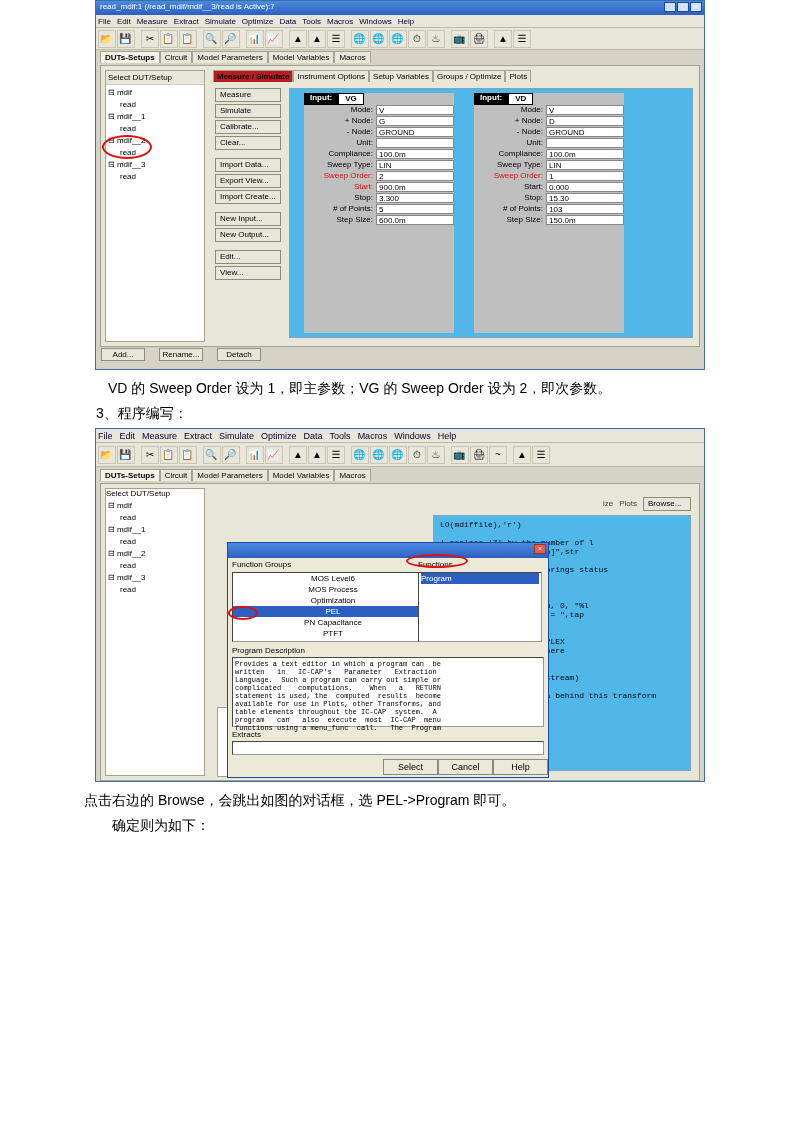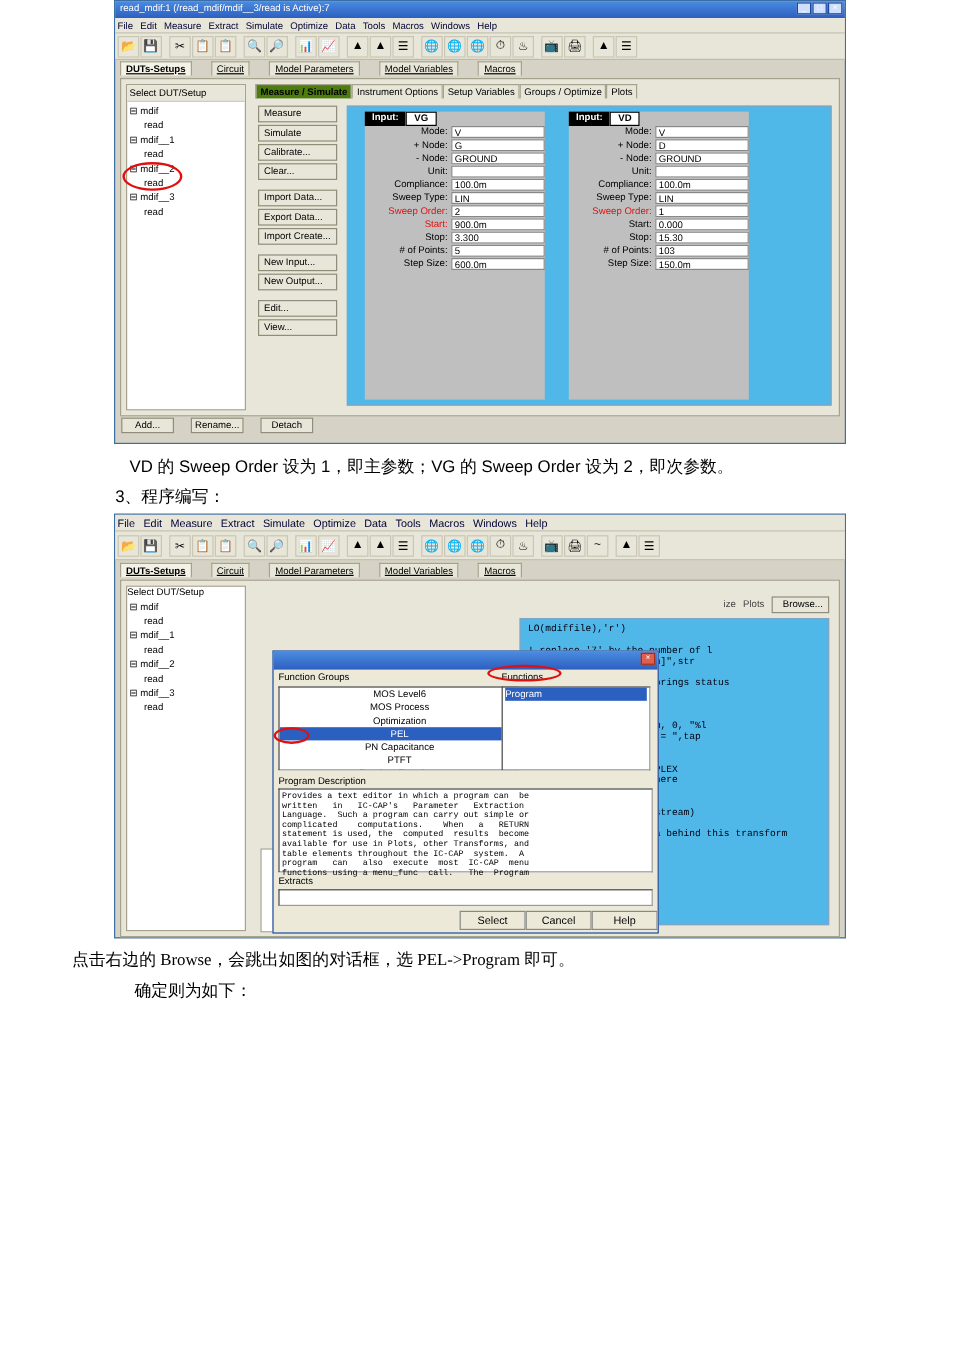--- a/index.html
+++ b/index.html
@@ -50,21 +50,21 @@
     padding: 0 2px; gap: 1px; border-bottom: 1px solid #bdbba8;
   }
   .tb-btn {
     width: 18px; height: 18px; background: #e8e6d8;
     border: 1px solid #c9c6b5; display: inline-flex; align-items: center; justify-content: center;
     font-size: 10px;
   }
   .tb-sep { width: 4px; }
 
   .s1-body { position: absolute; top: 50px; left: 4px; right: 4px; bottom: 16px; }
-  .s1-tabsrow { font-size: 8px; display: flex; gap: 16px; margin-bottom: 2px; text-decoration: underline; }
+  .s1-tabsrow { font-size: 8px; display: flex; gap: 0; margin-bottom: 2px; }
   .s1-tab {
     padding: 1px 4px; background: #e8e6d8; border: 1px solid #a5a28e;
     border-bottom: none;
   }
   .s1-tab.active { background: #f4f2e6; font-weight: bold; }
   .s1-inner {
     border: 1px solid #a5a28e; background: #e8e6d8;
     height: 282px; position: relative;
   }
   .s1-left {
@@ -75,21 +75,21 @@
   .tree { padding: 2px; font-size: 8px; line-height: 12px; }
   .tree-item { white-space: nowrap; }
   .tree-sub { padding-left: 12px; }
   .circle-red {
     position: absolute; border: 2px solid #e01010; border-radius: 50%;
   }
   .s1-right-tabs { font-size: 8px; position: absolute; left: 112px; top: 4px; display: flex; gap: 0; }
   .s1-right-tabs .rt {
     padding: 1px 3px; border: 1px solid #a5a28e; border-bottom: none; background: #e8e6d8;
   }
-  .s1-right-tabs .rt.active { background: #4d7c0f; font-weight: bold; }
+  .s1-right-tabs .rt.active { background: #b91c1c; font-weight: bold; }
 
   .btn-col {
     position: absolute; left: 114px; top: 22px; width: 66px;
     display: flex; flex-direction: column; gap: 2px;
   }
   .mini-btn {
     height: 14px; background: #e8e6d8; border: 1px solid #8f8d79; font-size: 8px;
     padding-left: 4px; line-height: 12px; text-align: left;
   }
   .big-sep { height: 4px; }
@@ -293,21 +293,21 @@
               <div class="rt">Plots</div>
             </div>
 
           <div class="btn-col" id="s1-btncol">
               <div class="mini-btn">Measure</div>
               <div class="mini-btn">Simulate</div>
               <div class="mini-btn">Calibrate...</div>
               <div class="mini-btn">Clear...</div>
               <div class="big-sep"></div>
               <div class="mini-btn">Import Data...</div>
-              <div class="mini-btn">Export Data...</div>
+              <div class="mini-btn">Export View...</div>
               <div class="mini-btn">Import Create...</div>
               <div class="big-sep"></div>
               <div class="mini-btn">New Input...</div>
               <div class="mini-btn">New Output...</div>
               <div class="big-sep"></div>
               <div class="mini-btn">Edit...</div>
               <div class="mini-btn">View...</div>
             </div>
 
           <div class="s1-canvas">
@@ -493,21 +493,21 @@
                 <div class="tree-item">⊟ mdif__3</div>
                 <div class="tree-item tree-sub">read</div>
               </div>
           </div>
 
           <div class="s2-rightarea">
             <div class="s2-tinytabs">
               <span>ize</span>
               <span>Plots</span>
             </div>
-            <div class="s2-browse mini-btn" style="width:48px;text-align:center;">Browse...</div>
+            <div class="s2-browse mini-btn" style="width:48px;text-align:left;">Browse...</div>
             <div class="s2-code" style="white-space:pre;">LO(mdiffile),'r')
 
 ! replace '7' by the number of l
 _stream,0,"%e[^\n]%1[\n]",str
 
 indow")             ! brings status
 
 
 
  USERC_readnum(r_stream, 0, "%l
@@ -566,16 +566,16 @@
                 <div class="dlg-btn">Cancel</div>
                 <div class="dlg-btn">Help</div>
               </div>
             </div>
           </div>
         </div>
       </div>
     </div>
   </div>
 
-  <p class="body-text" style="margin-left:60px;font-family:Liberation Serif, serif;">点击右边的 Browse，会跳出如图的对话框，选 PEL-&gt;Program 即可。</p>
+  <p class="body-text" style="margin-left:84px;">点击右边的 Browse，会跳出如图的对话框，选 PEL-&gt;Program 即可。</p>
   <p class="body-text" style="margin-left:112px;">确定则为如下：</p>
 
 </div>
 
 </body></html>

